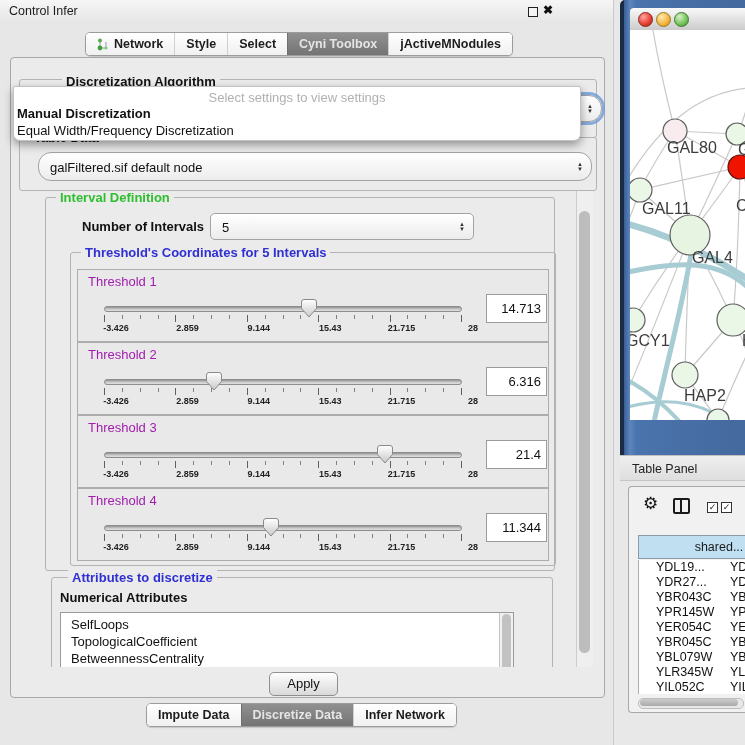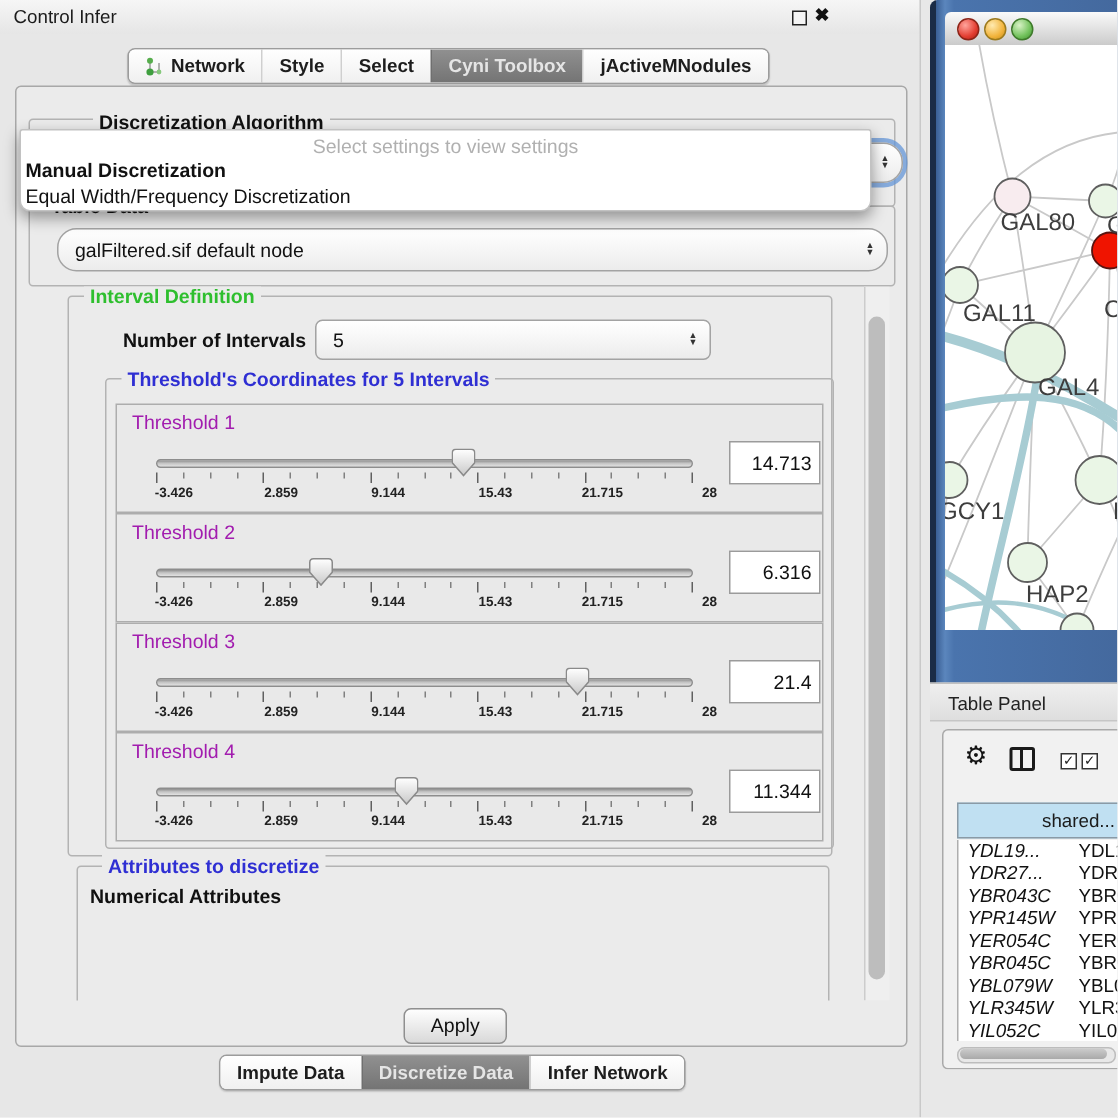--- a/index.html
+++ b/index.html
@@ -82,21 +82,21 @@
   .colicon::after{content:"";position:absolute;left:5px;top:0;width:2px;height:12px;background:#1a1a1a;}
   .cbicon{position:absolute;top:15px;width:9px;height:9px;border:1.5px solid #333;background:#fff;
     font-size:9px;line-height:9px;text-align:center;color:#222;}
   .tp-header{position:absolute;left:9px;top:48px;width:140px;height:24px;background:#c0e0f2;
     border:1px solid #8a9aa6;display:flex;font-size:12.5px;color:#1a1a1a;box-sizing:border-box;}
   .tp-h1{width:71px;text-align:center;line-height:22px;border-right:1px solid #8a9aa6;overflow:hidden;margin-left:47px;}
   .tp-h2{flex:1;line-height:22px;padding-left:24px;overflow:hidden;}
   .tp-rows{position:absolute;left:9px;top:73px;width:108px;height:134px;background:#fff;overflow:hidden;
     border-left:1px solid #aeaeae;}
   .trow{display:flex;height:15px;font-size:12.5px;color:#111;}
-  .trow .c1{width:66px;padding-left:6px;overflow:hidden;white-space:nowrap;font-style:italic;}
+  .trow .c1{width:66px;padding-left:17px;overflow:hidden;white-space:nowrap;}
   .trow .c2{flex:1;padding-left:8px;overflow:hidden;white-space:nowrap;}
   .hscroll{position:absolute;left:9px;top:211px;width:104px;height:9px;background:#e8e8e8;
     border:1px solid #bdbdbd;border-radius:5px;}
   .hscroll .thumbh{position:absolute;left:1px;top:0px;width:98px;height:7px;border-radius:4px;
     background:linear-gradient(#cccccc,#a9a9a9);}
   .net-tab-icon{display:inline-block;width:12px;height:13px;}
 </style>
 </head>
 <body>
 
@@ -339,20 +339,28 @@
                     <path d="M3 0.5 H13 Q15.5 0.5 15.5 3 V9.5 L8 18 L0.5 9.5 V3 Q0.5 0.5 3 0.5 Z" fill="url(#thumbGrad)" stroke="#8a8a8a"></path>
                   </svg></div>
                 <div class="t-value">11.344</div>
               </div>
             </div>
         </div>
 
         <div class="group" style="left:32px;top:386px;width:500px;height:110px;">
           <div class="group-title" style="left:16px;color:#2f2fd3;">Attributes to discretize</div>
           <div class="bold-label" style="left:8px;top:12px;">Numerical Attributes</div>
+          <div class="attr-list">
+            <div class="attr-item" style="padding-top:3px;">SelfLoops</div>
+            <div class="attr-item">TopologicalCoefficient</div>
+            <div class="attr-item">BetweennessCentrality</div>
+            <div class="attr-scroll">
+                <div class="thumbv2"></div>
+              </div>
+          </div>
         </div>
 
         <div class="vscroll">
             <div class="thumbv"></div>
           </div>
       </div>
 
       <div class="apply-btn">Apply</div>
     </div>
 

